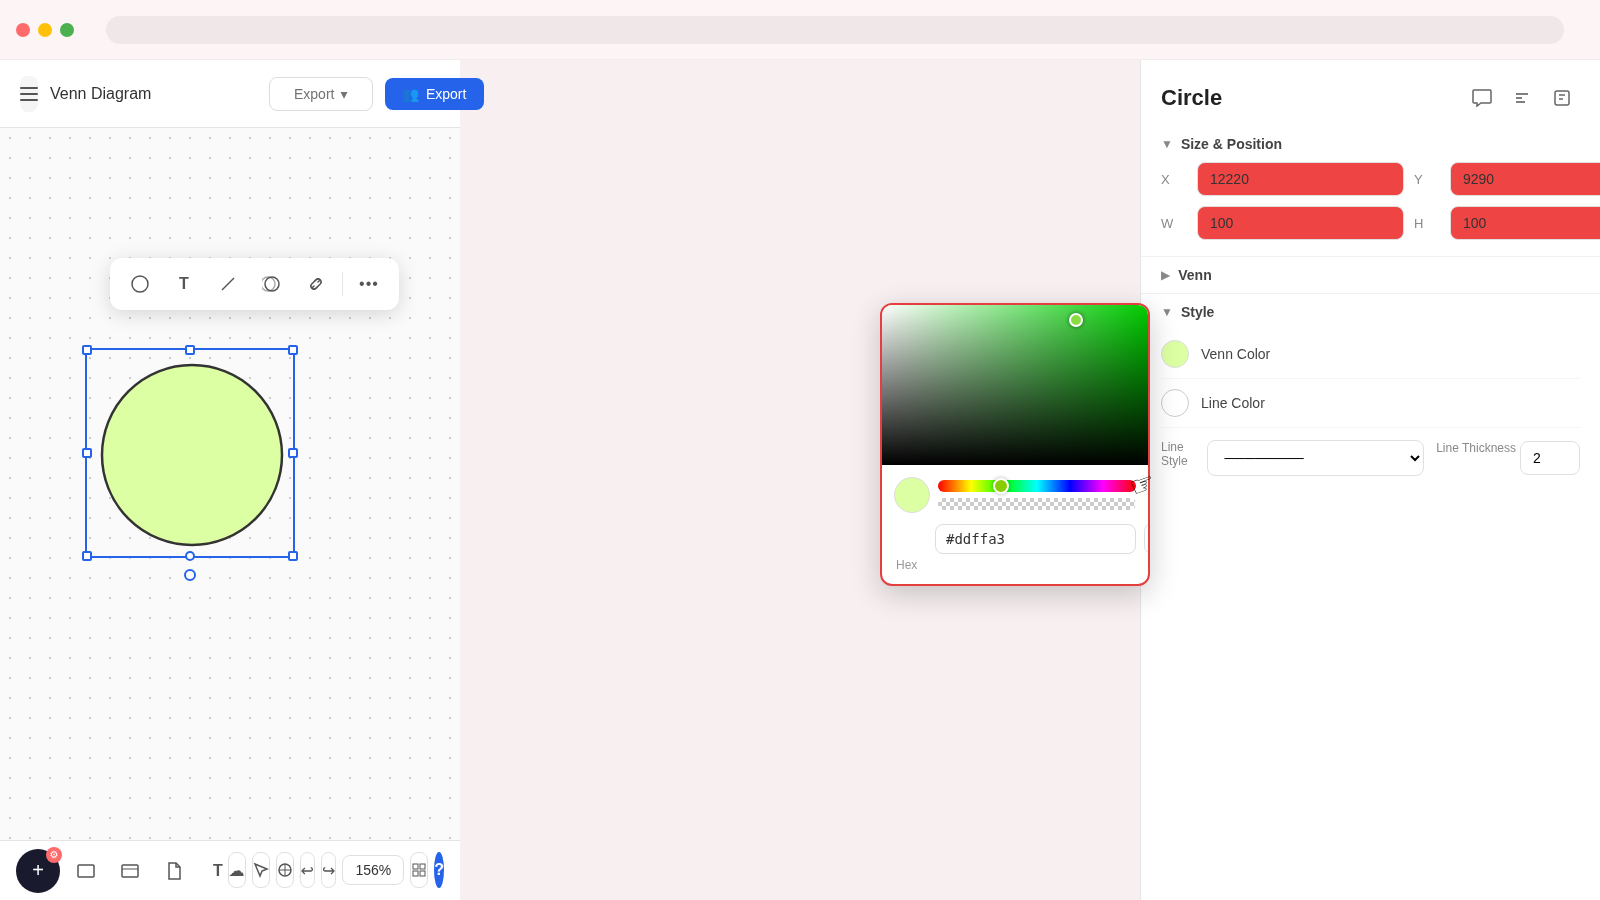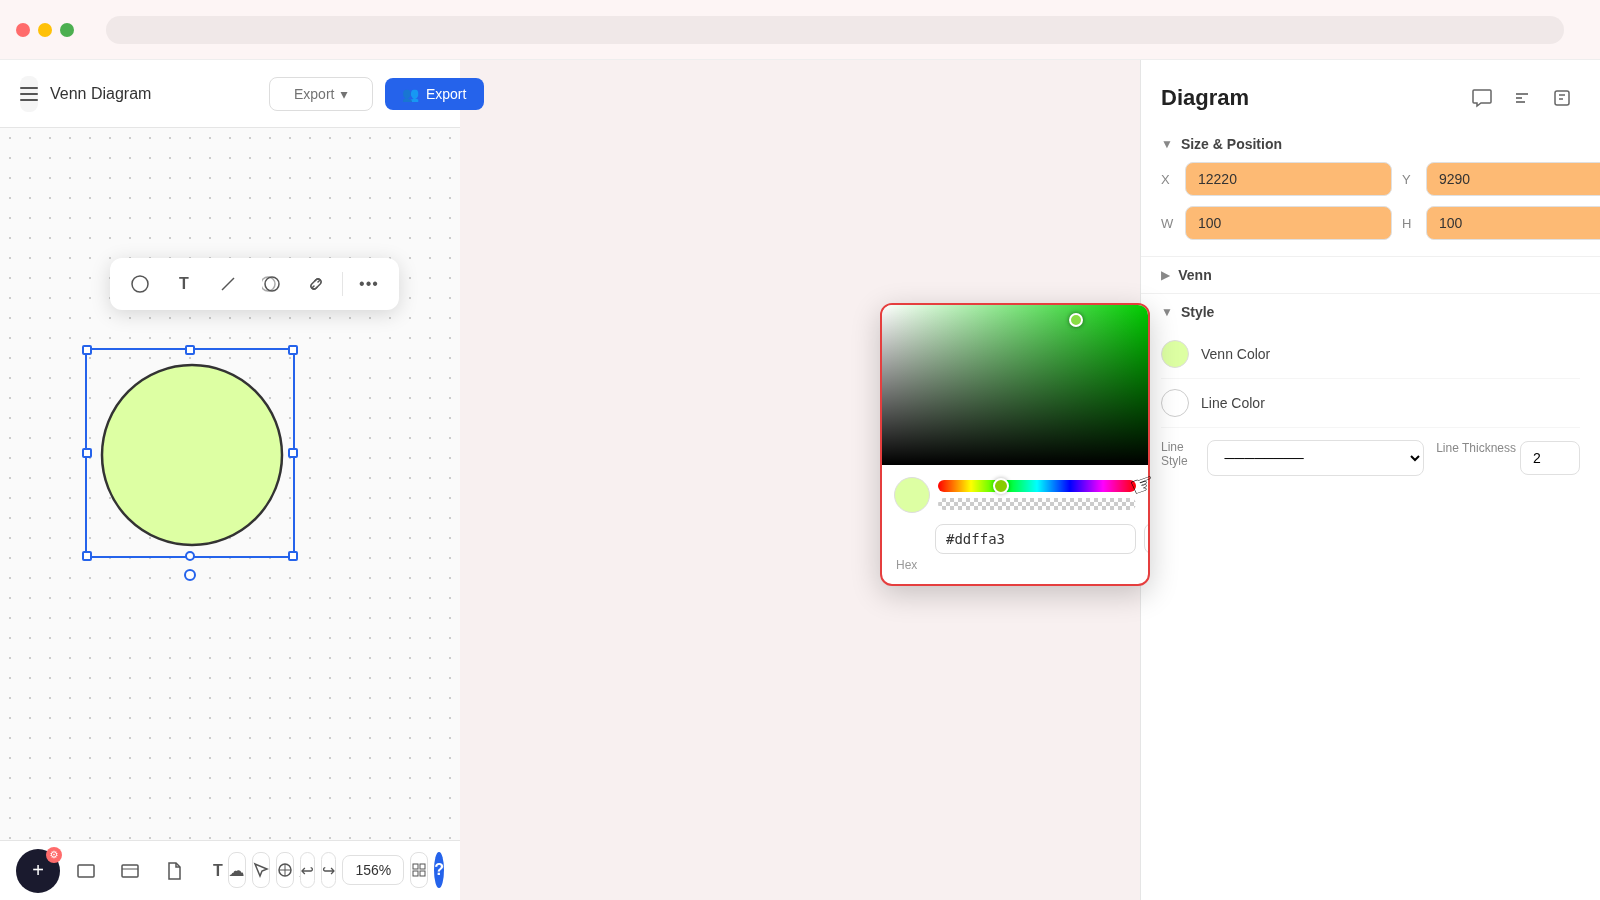--- a/index.html
+++ b/index.html
@@ -164,21 +164,21 @@
     .section-title { font-size: 14px; font-weight: 600; color: #444; }
 
     
     .size-pos-grid {
       display: grid; grid-template-columns: 1fr 1fr; gap: 10px; padding: 0 20px 16px;
     }
     .input-group { display: flex; align-items: center; gap: 8px; }
     .input-label { font-size: 13px; color: #888; width: 16px; }
     .pos-input {
       flex: 1; border: 1px solid #e0e0e0; border-radius: 8px; padding: 8px 12px;
-      font-size: 14px; color: #333; outline: none; background: #fdba74;
+      font-size: 14px; color: #333; outline: none; background: #ef4444; margin-left: 12px;
     }
 
     
     .text-section-header {
       display: flex; align-items: center; padding: 10px 20px;
       cursor: pointer; gap: 8px; border-top: 1px solid #f0f0f0;
     }
 
     
     .style-section { padding: 0 20px 16px; }
@@ -373,21 +373,21 @@
         </select>
 
       </div>
       <div class="hex-label">Hex</div>
     </div>
   </div>
 </div>
 
 <div class="right-panel">
   <div class="panel-header">
-    <span class="panel-title">Diagram</span>
+    <span class="panel-title">Circle</span>
     <div class="panel-icons-row">
       <button class="panel-icon-btn">
         <svg width="20" height="20" viewBox="0 0 20 20">
             <path d="M18 2H2a1 1 0 00-1 1v11a1 1 0 001 1h3v3l4-3h9a1 1 0 001-1V3a1 1 0 00-1-1z" stroke="#666" stroke-width="1.5" fill="none"></path>
           </svg>
       </button>
       <button class="panel-icon-btn">
         <svg width="20" height="20" viewBox="0 0 20 20">
             <line x1="4" y1="6" x2="16" y2="6" stroke="#555" stroke-width="1.5"></line>
             <line x1="4" y1="10" x2="10" y2="10" stroke="#555" stroke-width="1.5"></line>

